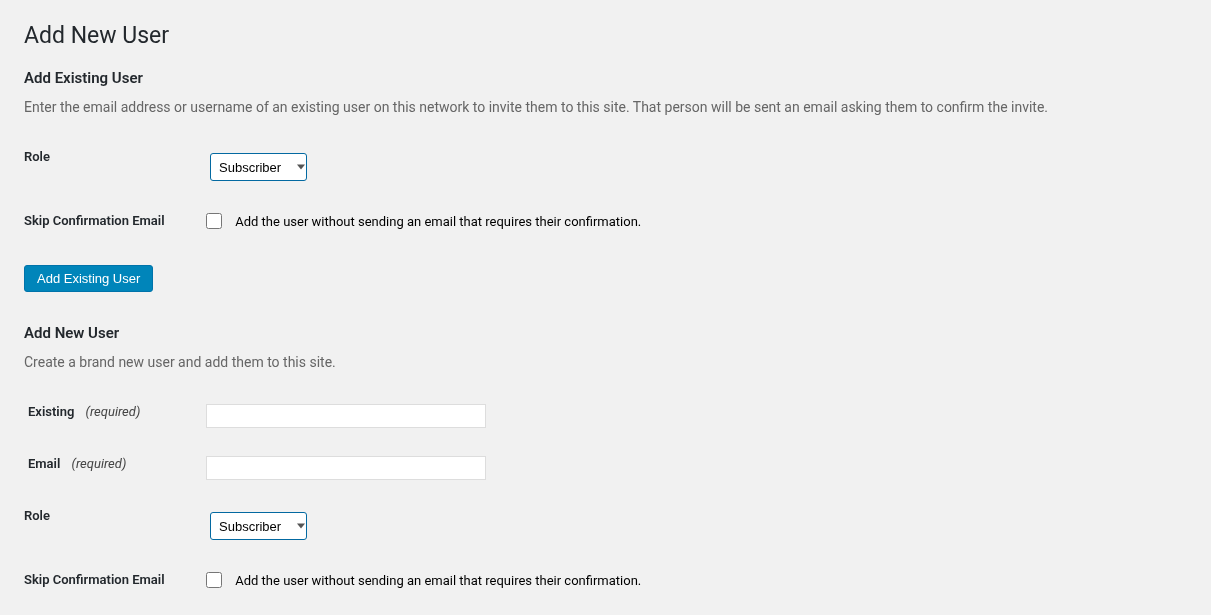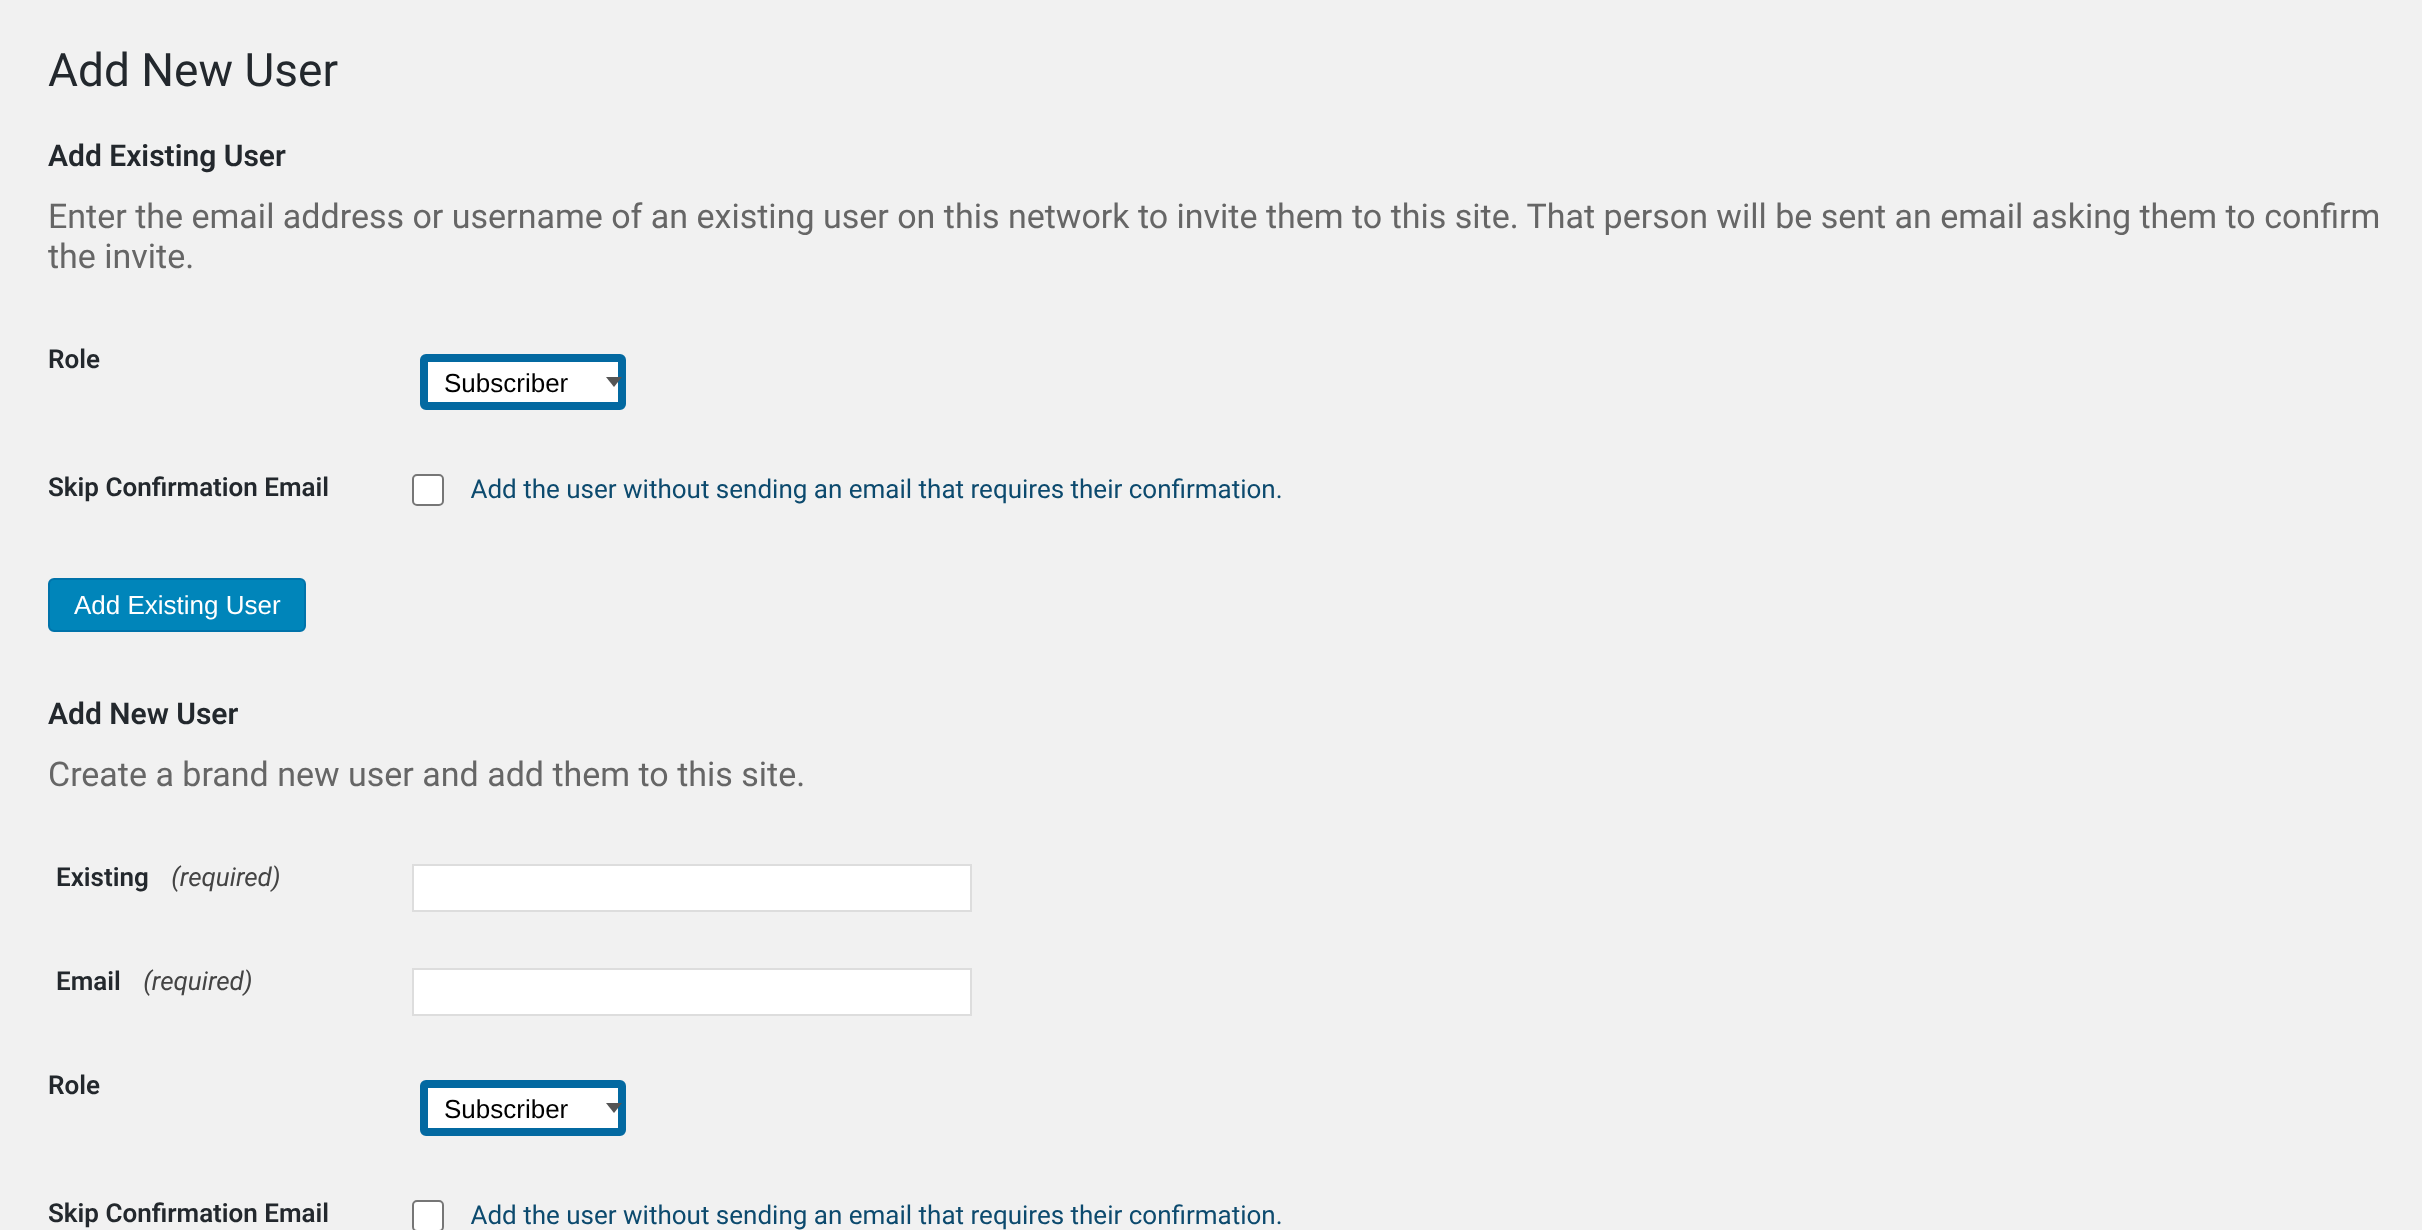--- a/index.html
+++ b/index.html
@@ -22,21 +22,21 @@
       margin-bottom: 20px;
     }
     h2 {
       font-size: 15px;
       font-weight: 600;
       color: #23282d;
       margin-top: 8px;
       margin-bottom: 12px;
     }
     .description {
-      font-size: 17px;
+      font-size: 14px;
       color: #666;
       margin-bottom: 20px;
     }
     .form-table {
       border-collapse: collapse;
       margin-bottom: 18px;
     }
     .form-table th {
       text-align: left;
       font-weight: 600;
@@ -61,21 +61,21 @@
       width: 280px;
       height: 24px;
       padding: 2px 6px;
       border: 1px solid #ddd;
       background: #fff;
       font-size: 13px;
     }
     select {
       height: 28px;
       padding: 2px 24px 2px 8px;
-      border: 4px solid #0369a1;
+      border: 1px solid #0369a1;
       background: #fff;
       font-size: 13px;
       border-radius: 3px;
       -webkit-appearance: none;
       appearance: none;
       position: relative;
     }
     .select-wrap {
       position: relative;
       display: inline-block;
@@ -108,21 +108,21 @@
     input[type="checkbox"] {
       width: 16px;
       height: 16px;
       margin-right: 6px;
       vertical-align: middle;
       border: 1px solid #b4b9be;
       background: #fff;
     }
     .checkbox-label {
       vertical-align: middle;
-      color: #0c4a6e;
+      color: #000000;
     }
     .button-primary {
       display: inline-block;
       background: #0085ba;
       border: 1px solid #0073aa;
       color: #fff;
       font-size: 13px;
       padding: 5px 12px;
       border-radius: 3px;
       cursor: pointer;

